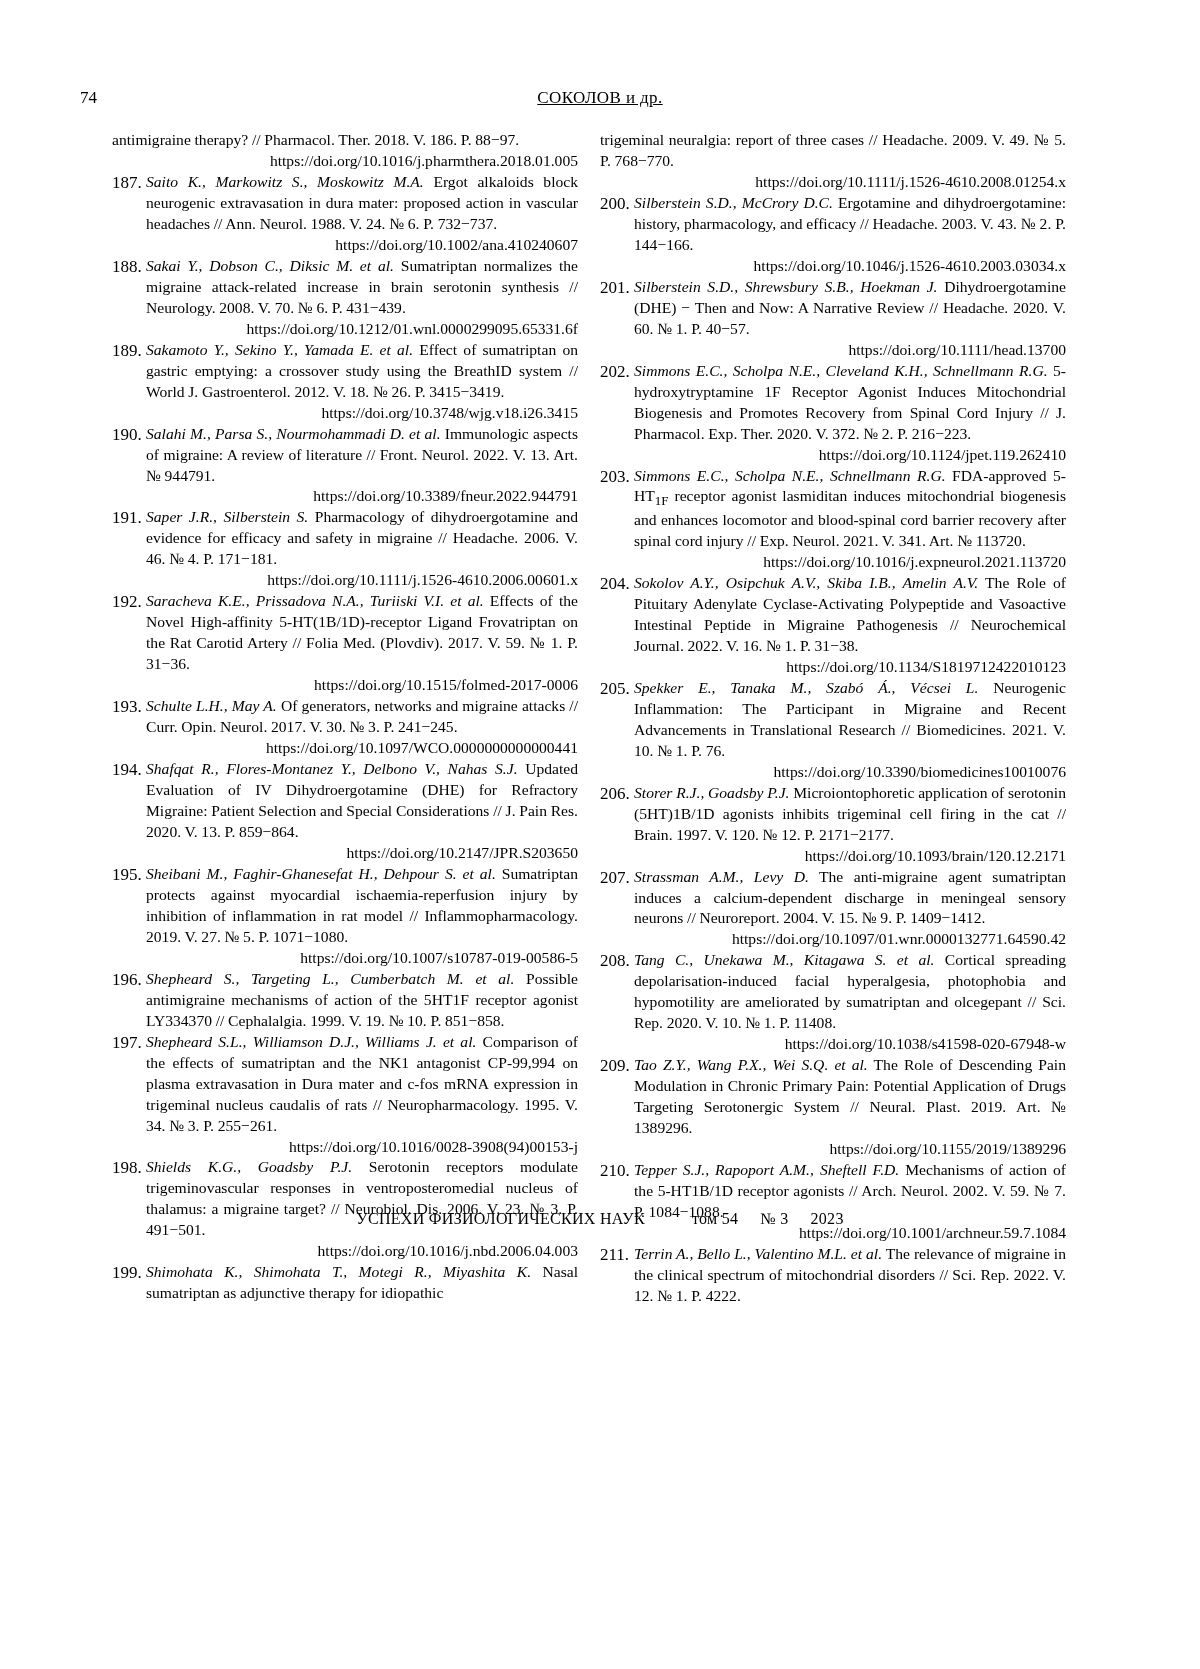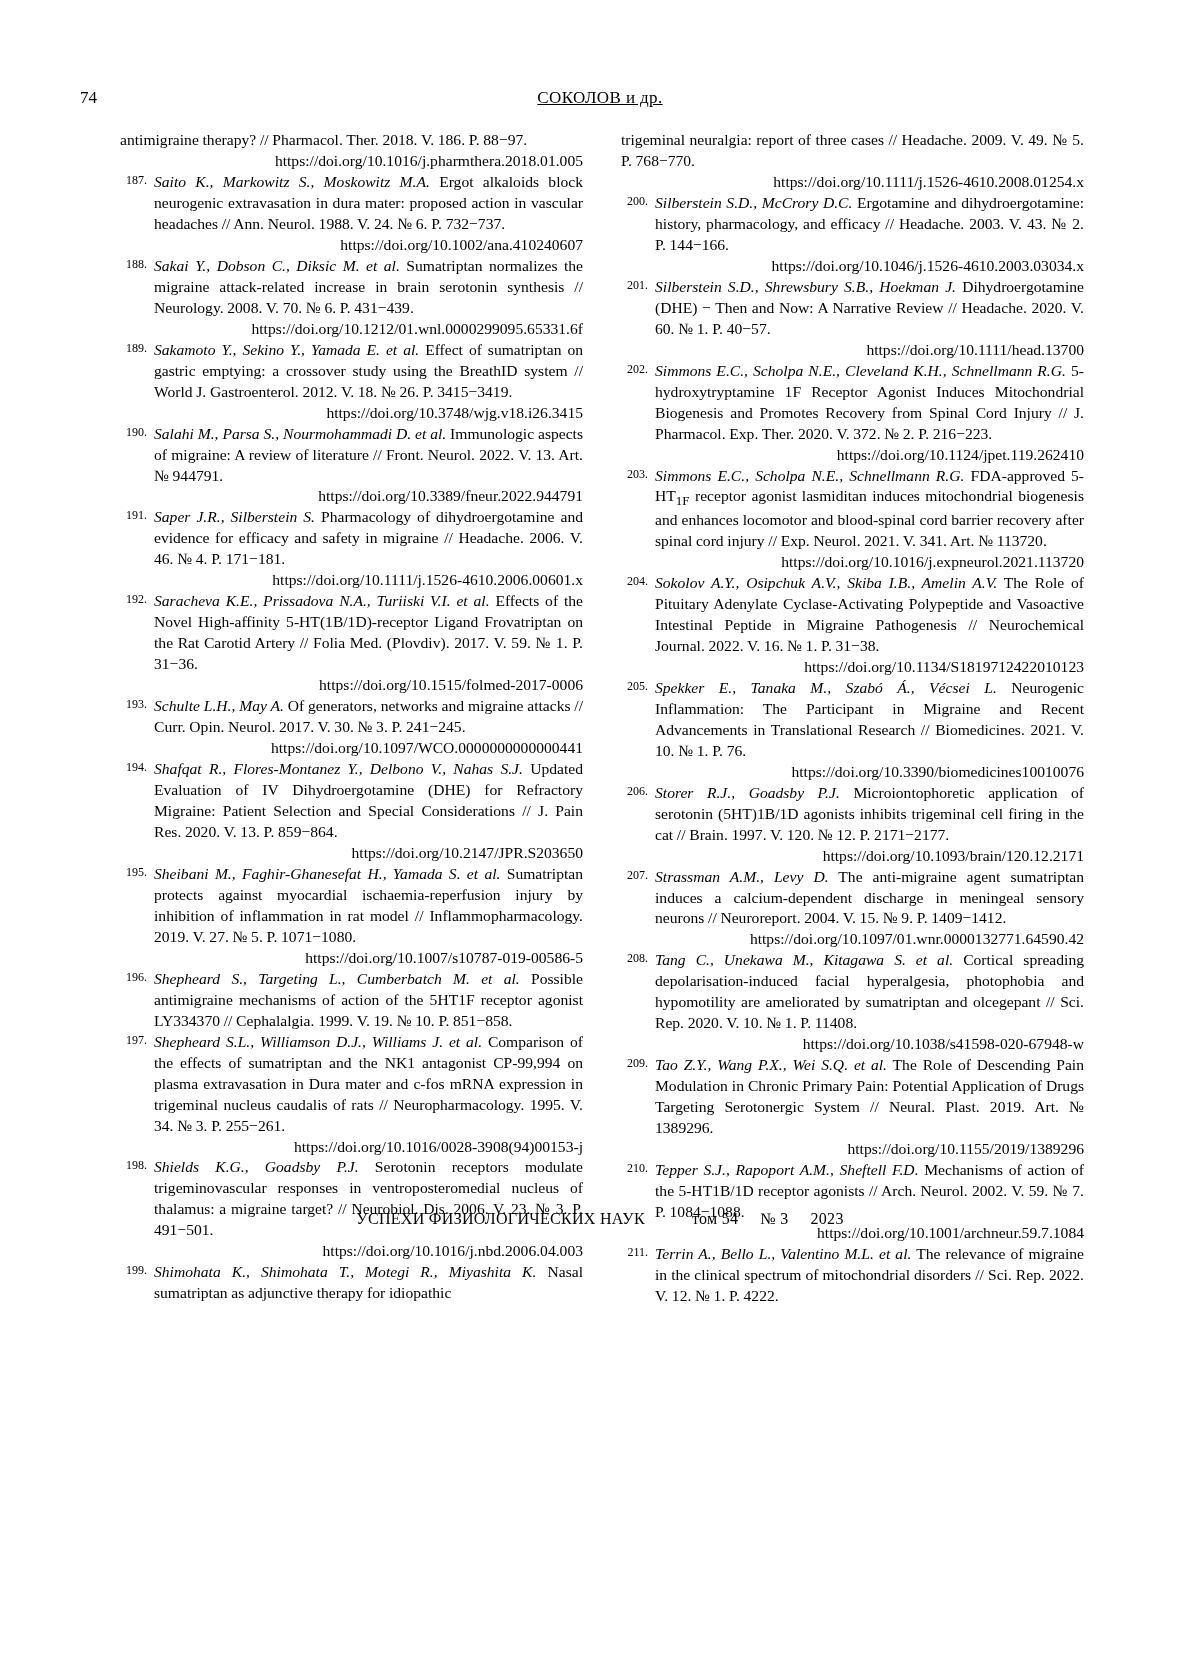--- a/index.html
+++ b/index.html
@@ -37,43 +37,43 @@
     right: 0;
     top: 0;
     text-align: center;
     font-size: 17px;
     letter-spacing: 0.4px;
     text-decoration: underline;
   }
   .columns {
     position: absolute;
     top: 130px;
-    left: 120px;
+    left: 112px;
     right: 116px;
     height: 1300px;
     display: flex;
-    gap: 38px;
+    gap: 22px;
   }
   .col {
     width: 466px;
     font-size: 15.6px;
     line-height: 1.345;
     text-align: justify;
   }
   .ref {
     display: flex;
     margin-bottom: 0px;
   }
   .ref-num {
     width: 34px;
     flex: 0 0 34px;
     text-align: right;
     padding-right: 7px;
     box-sizing: border-box;
-    font-size: 12px;
+    font-size: 17px;
   }
   .ref-body {
     flex: 1 1 auto;
     text-align: justify;
     text-justify: inter-word;
     word-spacing: -0.2px;
   }
   .cont {
     text-align: justify;
   }
@@ -145,21 +145,21 @@
           <div class="ref">
             <div class="ref-num">193.</div>
             <div class="ref-body"><span class="authors">Schulte L.H., May A.</span><span> Of generators, networks and migraine attacks // Curr. Opin. Neurol. 2017. V. 30. № 3. P. 241−245.</span><div class="doi">https://doi.org/10.1097/WCO.0000000000000441</div></div>
           </div>
           <div class="ref">
             <div class="ref-num">194.</div>
             <div class="ref-body"><span class="authors">Shafqat R., Flores-Montanez Y., Delbono V., Nahas S.J.</span><span> Updated Evaluation of IV Dihydroergotamine (DHE) for Refractory Migraine: Patient Selection and Special Considerations // J. Pain Res. 2020. V. 13. P. 859−864.</span><div class="doi">https://doi.org/10.2147/JPR.S203650</div></div>
           </div>
           <div class="ref">
             <div class="ref-num">195.</div>
-            <div class="ref-body"><span class="authors">Sheibani M., Faghir-Ghanesefat H., Yamada S. et al.</span><span> Sumatriptan protects against myocardial ischaemia-reperfusion injury by inhibition of inflammation in rat model // Inflammopharmacology. 2019. V. 27. № 5. P. 1071−1080.</span><div class="doi">https://doi.org/10.1007/s10787-019-00586-5</div></div>
+            <div class="ref-body"><span class="authors">Sheibani M., Faghir-Ghanesefat H., Dehpour S. et al.</span><span> Sumatriptan protects against myocardial ischaemia-reperfusion injury by inhibition of inflammation in rat model // Inflammopharmacology. 2019. V. 27. № 5. P. 1071−1080.</span><div class="doi">https://doi.org/10.1007/s10787-019-00586-5</div></div>
           </div>
           <div class="ref">
             <div class="ref-num">196.</div>
             <div class="ref-body"><span class="authors">Shepheard S., Targeting L., Cumberbatch M. et al.</span><span> Possible antimigraine mechanisms of action of the 5HT1F receptor agonist LY334370 // Cephalalgia. 1999. V. 19. № 10. P. 851−858.</span></div>
           </div>
           <div class="ref">
             <div class="ref-num">197.</div>
             <div class="ref-body"><span class="authors">Shepheard S.L., Williamson D.J., Williams J. et al.</span><span> Comparison of the effects of sumatriptan and the NK1 antagonist CP-99,994 on plasma extravasation in Dura mater and c-fos mRNA expression in trigeminal nucleus caudalis of rats // Neuropharmacology. 1995. V. 34. № 3. P. 255−261.</span><div class="doi">https://doi.org/10.1016/0028-3908(94)00153-j</div></div>
           </div>
           <div class="ref">

